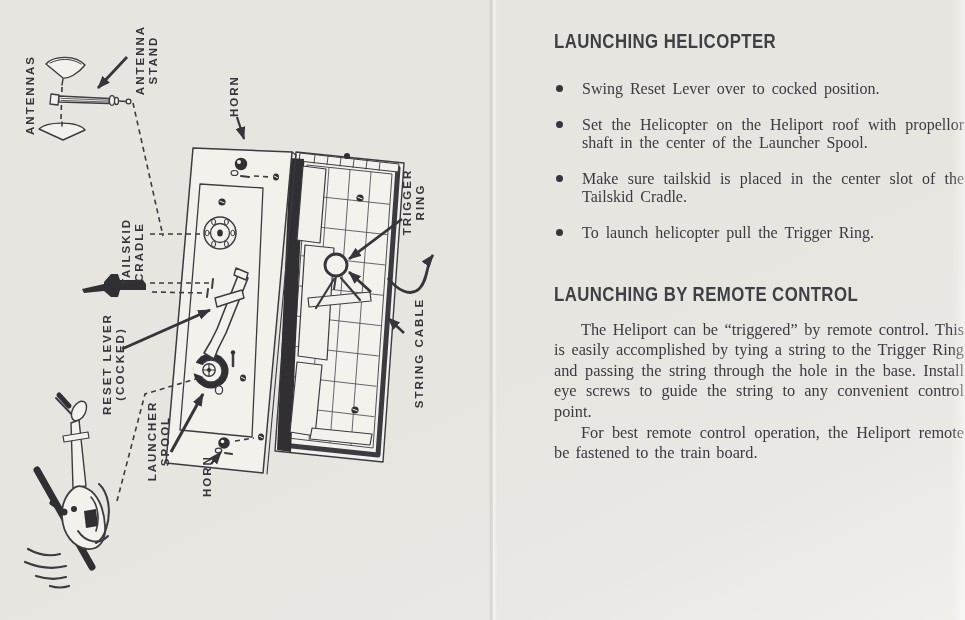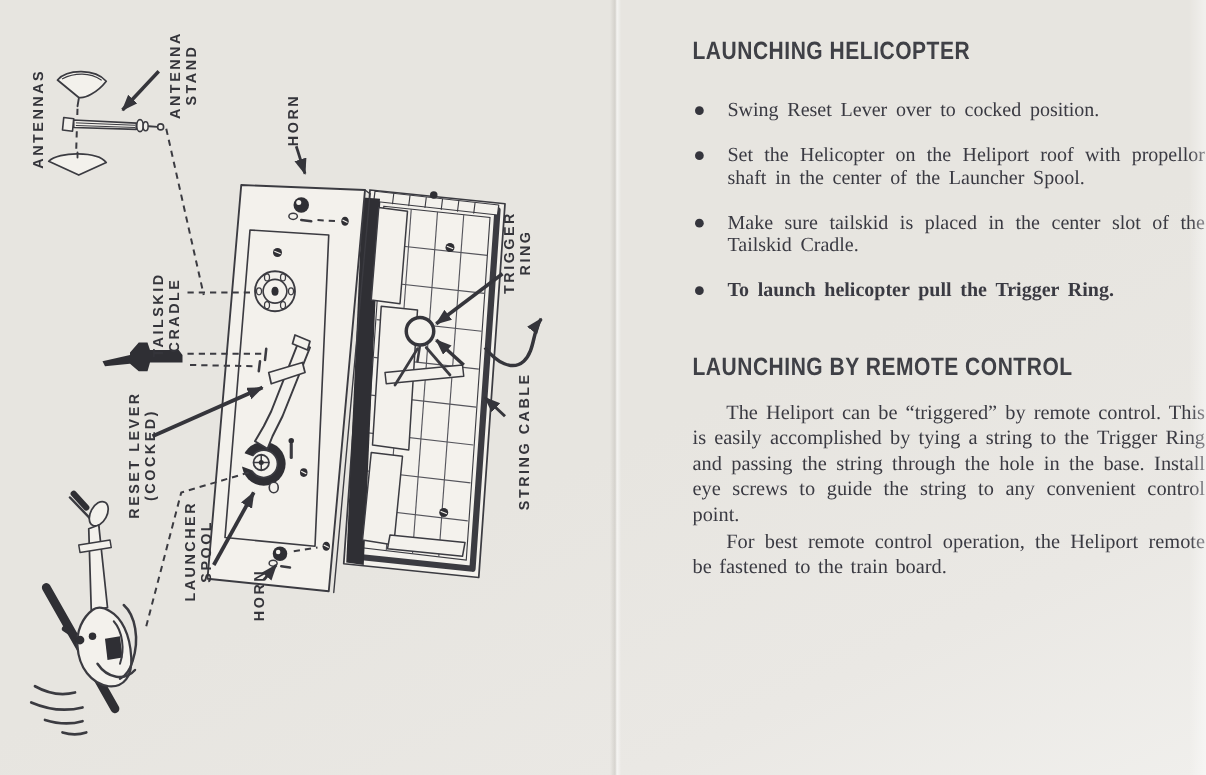--- a/index.html
+++ b/index.html
@@ -26,21 +26,21 @@
     letter-spacing:0.5px;color:#3f4046;margin:0;transform:scaleX(0.84);transform-origin:0 50%;
     white-space:nowrap;
   }
   h1.sec{margin-bottom:27px;}
   h2.sec{margin-top:41px;margin-bottom:14px;}
   ul.steps{list-style:none;margin:0;padding:0;}
   ul.steps li{
     position:relative;padding-left:28px;margin-bottom:17px;
     font-size:16px;line-height:18.5px;text-align:justify;word-spacing:3px;color:#3a3a42;
   }
-  ul.steps li:last-child{margin-bottom:0;font-weight:bold;}
+  ul.steps li:last-child{margin-bottom:0;}
   .dot{
     position:absolute;left:2px;top:5px;width:7px;height:7px;border-radius:50%;background:#35353d;
   }
   p.para{
     margin:0;font-size:16.3px;line-height:20.4px;text-align:justify;word-spacing:2px;
     text-indent:27px;color:#3a3a42;
   }
   p.para + p.para{margin-top:1px;}
   
   svg .ln{stroke:#3b3b41;fill:none;stroke-linecap:round;stroke-linejoin:round;}

